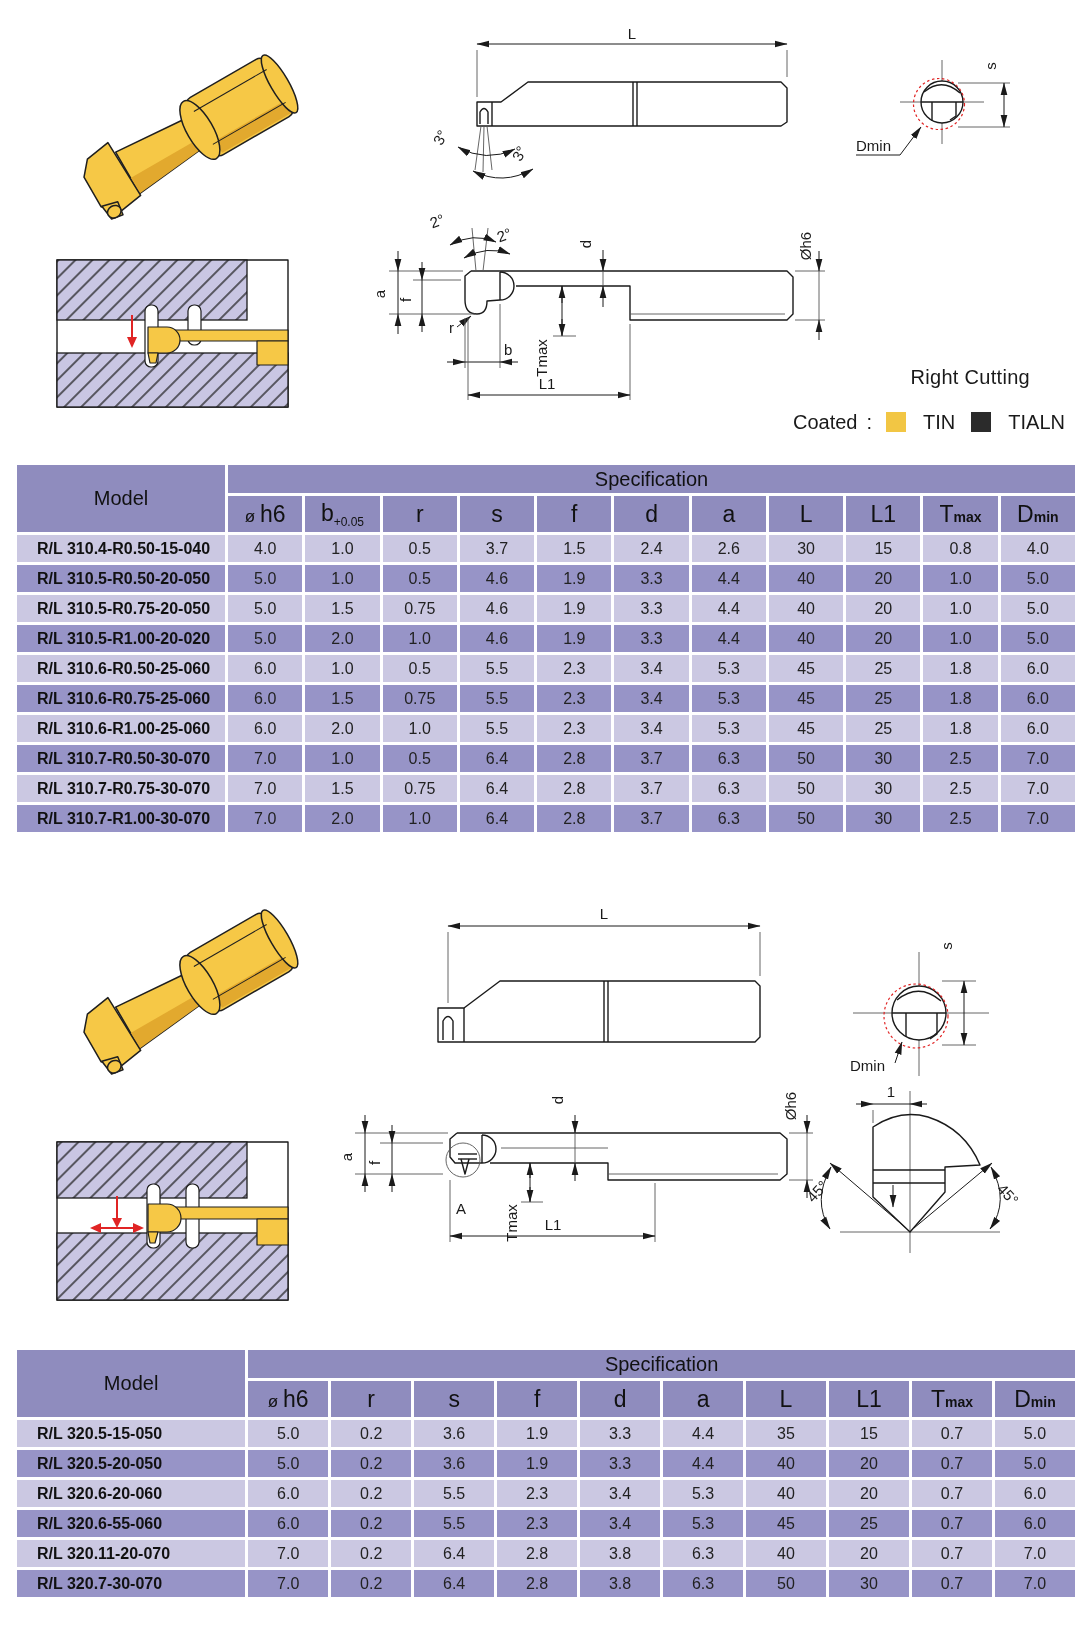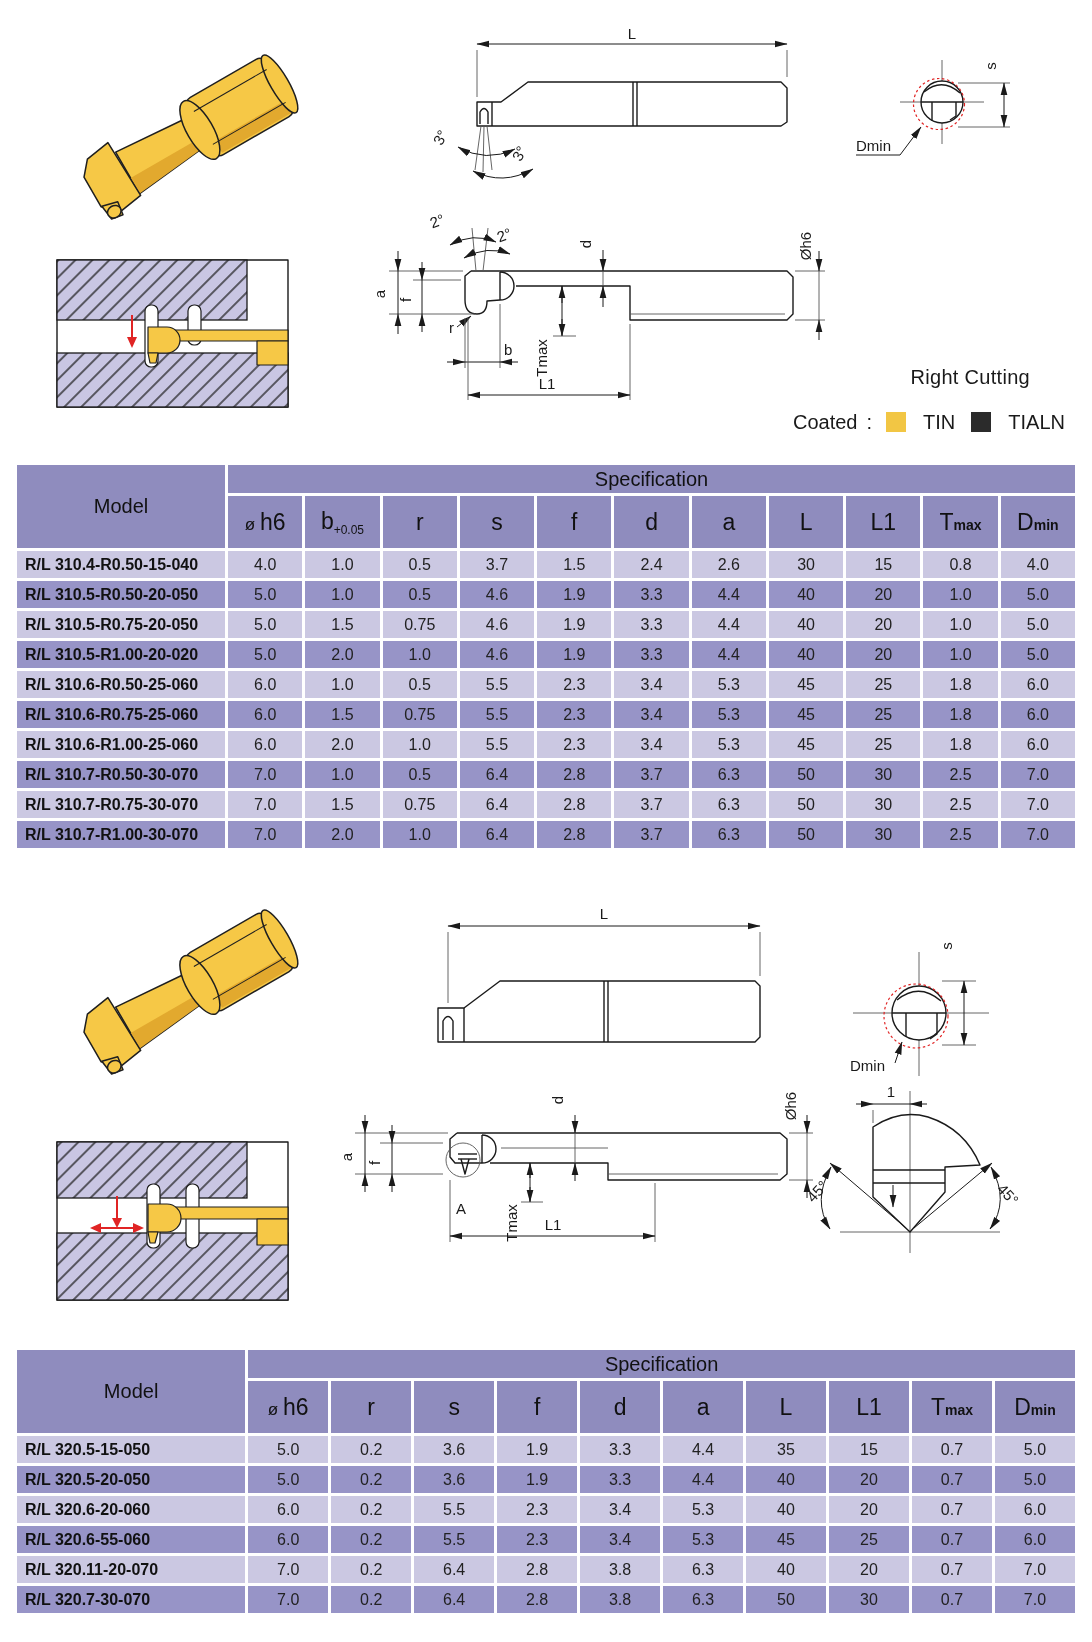--- a/index.html
+++ b/index.html
@@ -35,25 +35,25 @@
   #legend .colon { margin-left:9px; }
 
   
   .tblwrap { left:14px; width:1064px; }
   #table1 { top:462px; }
   #table2 { top:1347px; }
   .spec-table { border-collapse:separate; border-spacing:3px; table-layout:fixed; width:100%; }
   .spec-table th { background:var(--hdr); font-weight:normal; color:#111; vertical-align:middle; }
   .spec-table .model-h, .spec-table .spec-h { font-size:20px; }
   .spec-table thead tr:first-child th { height:28px; }
-  .spec-table thead tr:last-child  th { height:52px; }
+  .spec-table thead tr:last-child  th { height:36px; }
   .spec-table td { text-align:center; font-size:16px; color:#222; height:27px; vertical-align:middle; }
   .spec-table tr.light td { background:var(--light); }
   .spec-table tr.dark  td { background:var(--dark); }
-  .spec-table td.model { text-align:left; padding-left:8px; font-weight:bold; font-size:16px; color:#111;margin-left:39px; }
+  .spec-table td.model { text-align:left; padding-left:20px; font-weight:bold; font-size:16px; color:#111;margin-left:39px; }
   .spec-table th .pre { font-size:17px; }
   .spec-table th .big { font-size:23px; }
   .spec-table th .sub { font-size:12px; vertical-align:-5px; }
   .spec-table th .sm  { font-size:14px;font-weight:bold; }
 </style>
 </head>
 <body>
 
 <div id="page">
 

